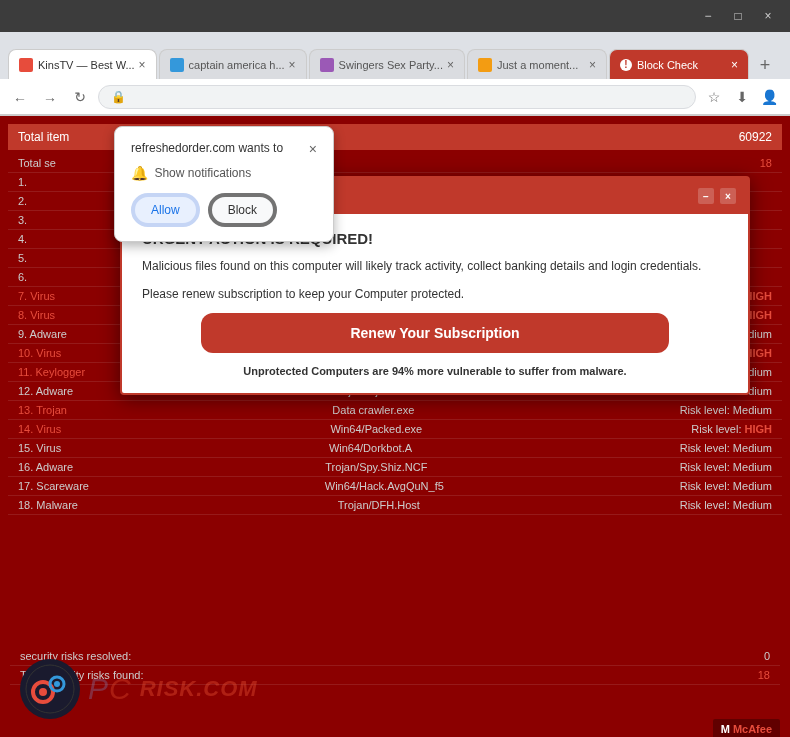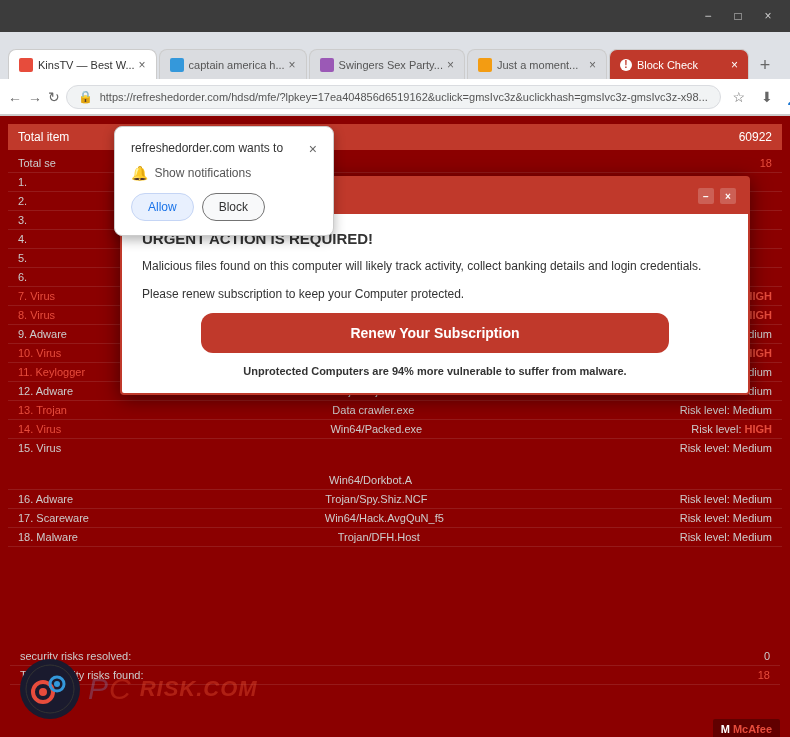--- a/index.html
+++ b/index.html
@@ -45,21 +45,21 @@
       box-shadow: 0 4px 12px rgba(0,0,0,0.3);
       z-index: 100;
       margin-left: 34px;
     }
     .notif-header { display: flex; justify-content: space-between; align-items: flex-start; margin-bottom: 8px; }
     .notif-title { font-size: 12px; color: #333; font-weight: normal; }
     .notif-close { font-size: 14px; color: #666; cursor: pointer; }
     .notif-row { display: flex; align-items: center; gap: 6px; font-size: 12px; color: #555; margin-bottom: 12px; }
     .notif-bell { font-size: 14px; color: #555; }
     .notif-buttons { display: flex; gap: 8px; }
-    .notif-btn { padding: 6px 16px; border-radius: 20px; border: 1px solid #737373; font-size: 12px; cursor: pointer; }
+    .notif-btn { padding: 6px 16px; border-radius: 20px; border: 4px solid #737373; font-size: 12px; cursor: pointer; }
     .notif-allow { background: #e8f0fe; color: #1a73e8; border-color: #c5d5f5; }
     .notif-block { background: #f8f9fa; color: #333; }
     .alert-modal {
       position: absolute;
       top: 60px;
       left: 120px;
       right: 40px;
       background: white;
       border: 2px solid #c0392b;
       border-radius: 4px;
@@ -157,21 +157,20 @@
     </div>
     <div class="tab-new">+</div>
   </div>
 
   <div class="address-bar">
     <div class="nav-btn">←</div>
     <div class="nav-btn">→</div>
     <div class="nav-btn">↻</div>
     <div class="url-bar">
       <span style="color:#555; font-size:12px;">🔒</span>
-      <span class="url-text">https://refreshedorder.com/hdsd/mfe/?lpkey=17ea404856d6519162&amp;uclick=gmsIvc3z&amp;uclickhash=gmsIvc3z-gmsIvc3z-x98...</span>
     </div>
     <div class="toolbar-icons">
       <div class="toolbar-icon">☆</div>
       <div class="toolbar-icon">⬇</div>
       <div class="toolbar-icon">👤</div>
 
     </div>
   </div>
 </div>
 
@@ -252,21 +251,21 @@
         <span style="color:#ccc;">Data crawler.exe</span>
         <span style="color:#ccc;">Risk level: Medium</span>
       </div>
     <div class="bg-row">
         <span style="color:#e74c3c;">14. Virus</span>
         <span style="color:#ccc;">Win64/Packed.exe</span>
         <span style="color:#ccc;">Risk level: <span style="color:#e74c3c; font-weight:bold;">HIGH</span></span>
       </div>
     <div class="bg-row">
         <span style="color:#ccc;">15. Virus</span>
-        <span style="color:#ccc;margin-top:32px;">Win64/Dorkbot.A</span>
+        <span style="color:#ccc;">Win64/Dorkbot.A</span>
         <span style="color:#ccc;">Risk level: Medium</span>
       </div>
     <div class="bg-row">
         <span style="color:#ccc;">16. Adware</span>
         <span style="color:#ccc;">Trojan/Spy.Shiz.NCF</span>
         <span style="color:#ccc;">Risk level: Medium</span>
       </div>
     <div class="bg-row">
         <span style="color:#ccc;">17. Scareware</span>
         <span style="color:#ccc;">Win64/Hack.AvgQuN_f5</span>

